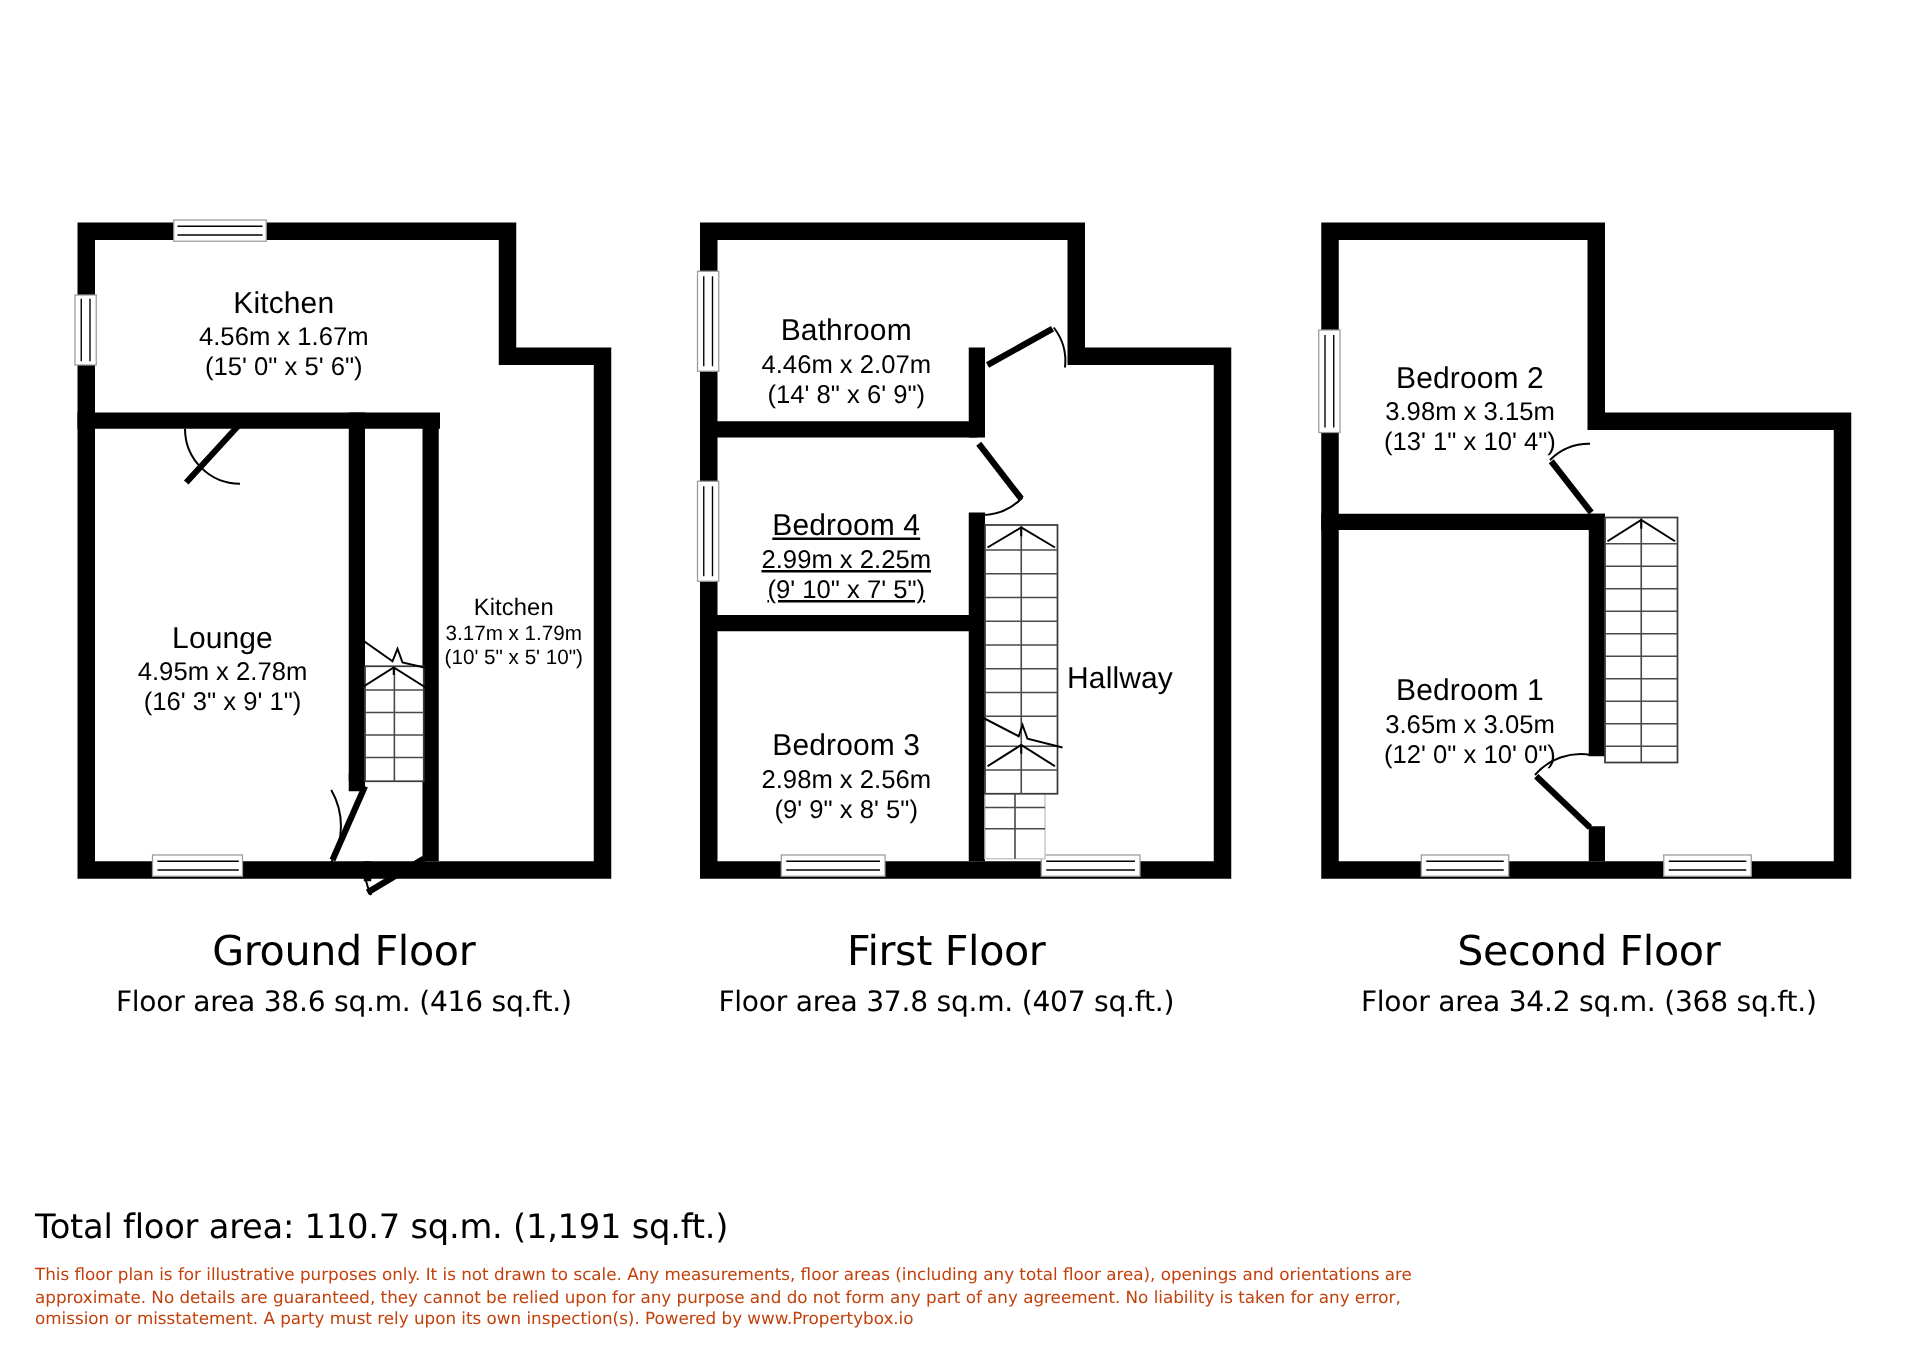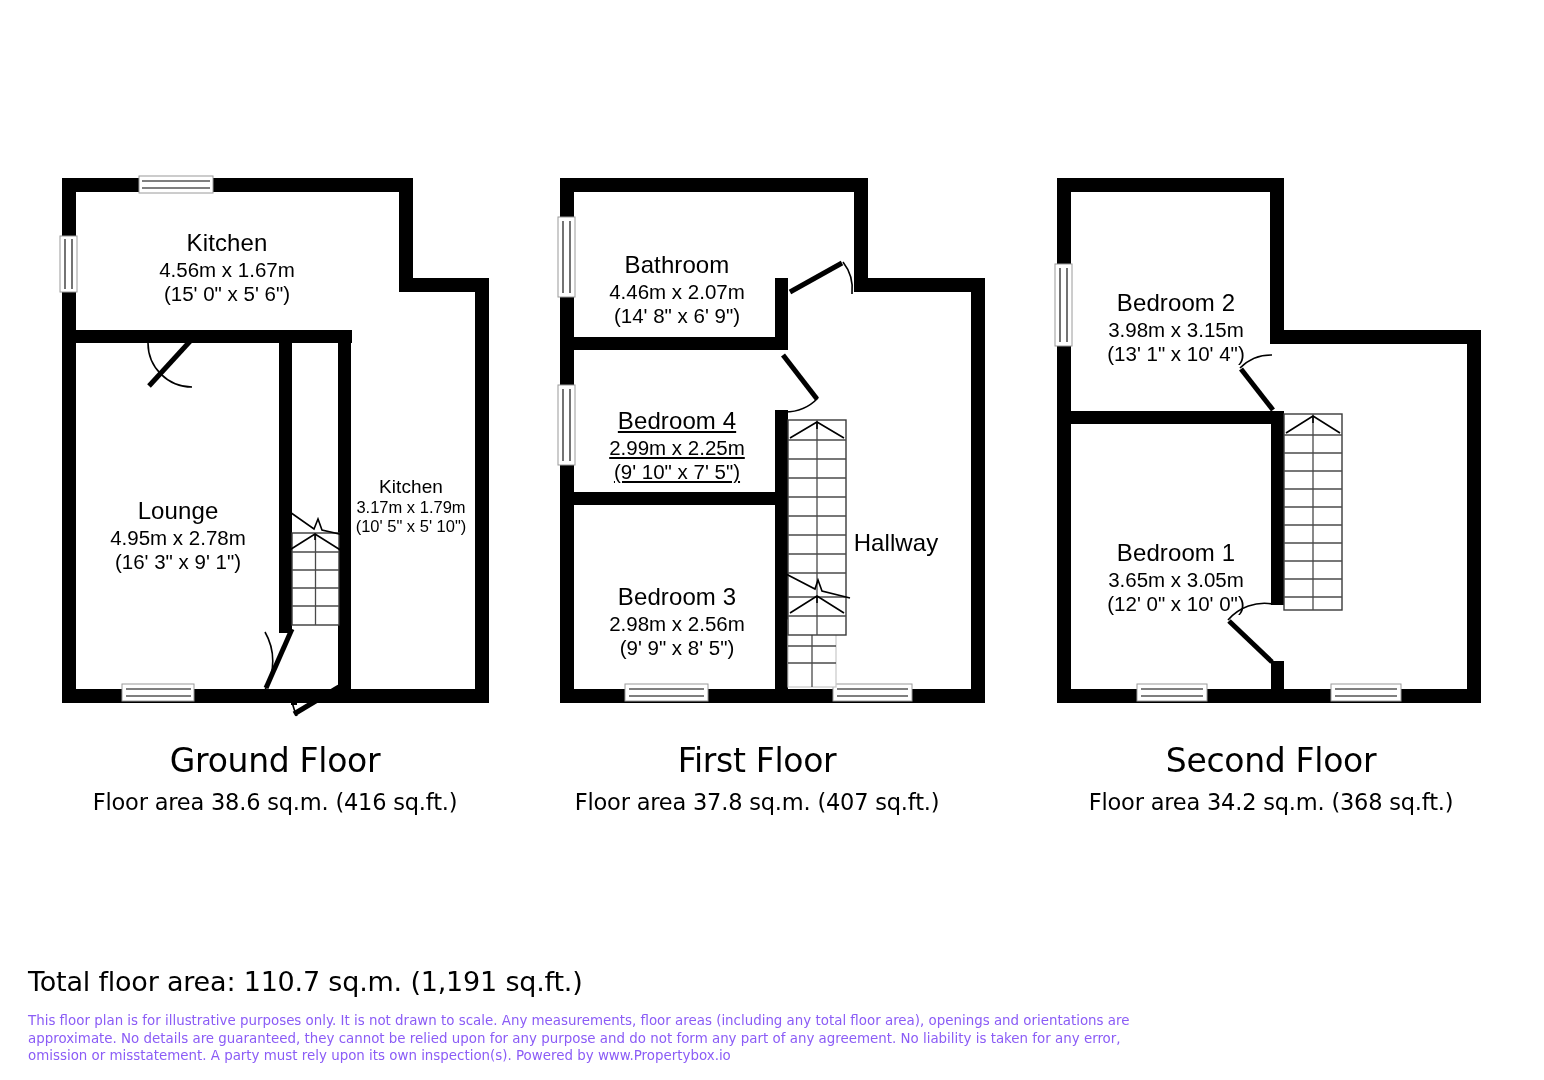--- a/index.html
+++ b/index.html
@@ -89,21 +89,21 @@
     letter-spacing: -0.2px;
   }
   #disclaimer {
     position: absolute;
     left: 28px;
     top: 1012px;
     width: 1140px;
     font-family: "DejaVu Sans", sans-serif;
     font-size: 13.4px;
     line-height: 1.32;
-    color: #8b5cf6;
+    color: #c2410c;
   }
 </style>
 </head>
 <body>
 
 <div id="plan-root">
 
   <svg class="floorplan-svg" viewBox="0 0 1544 1080" xmlns="http://www.w3.org/2000/svg">
 
     <g>

